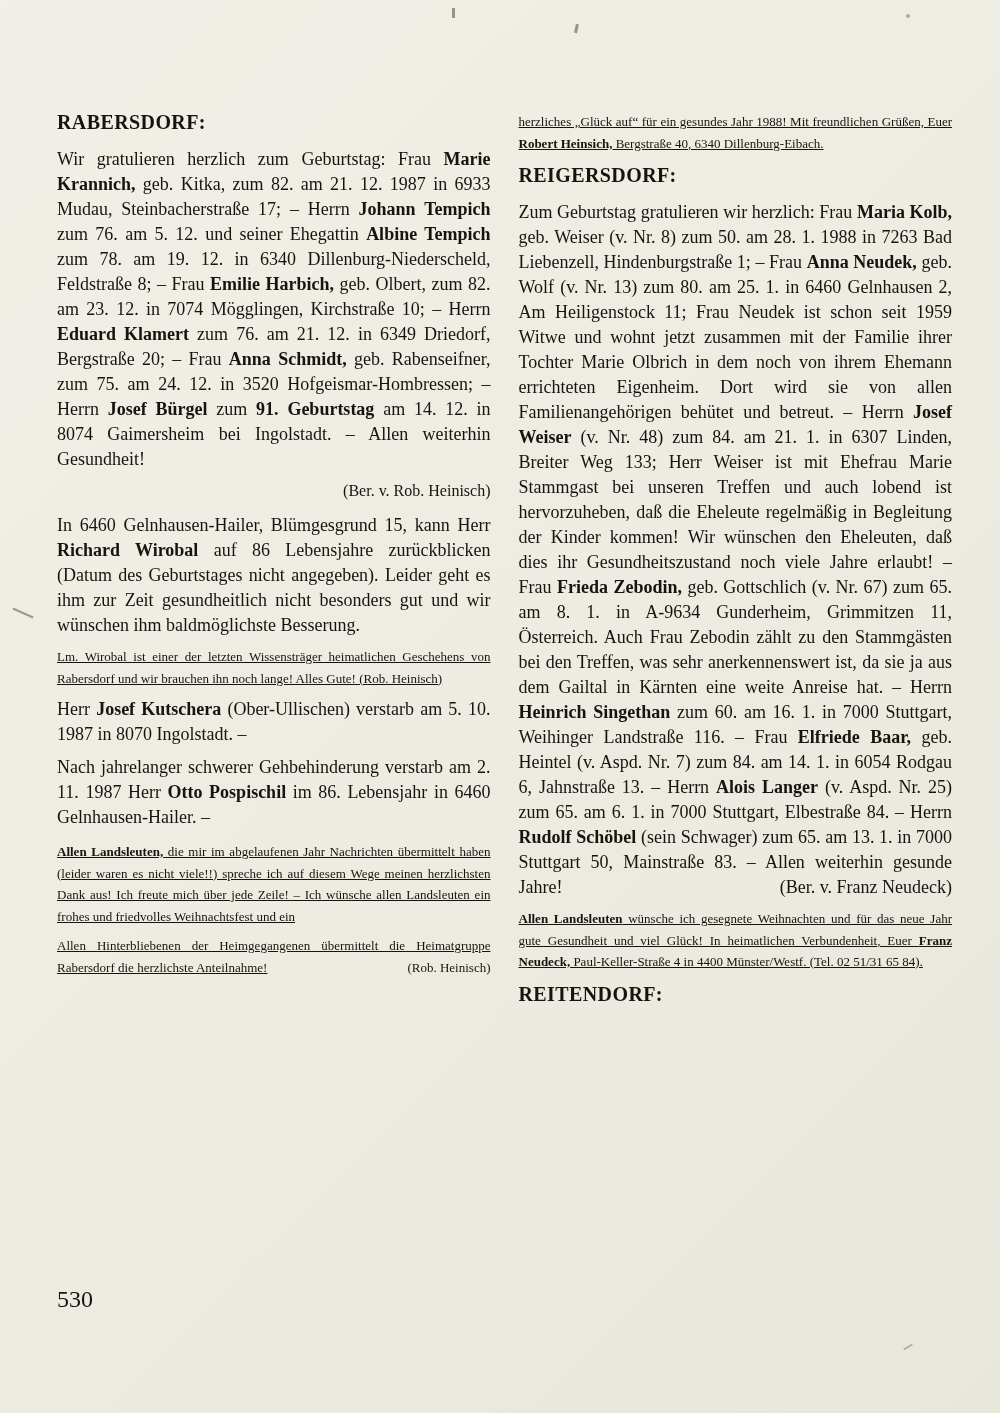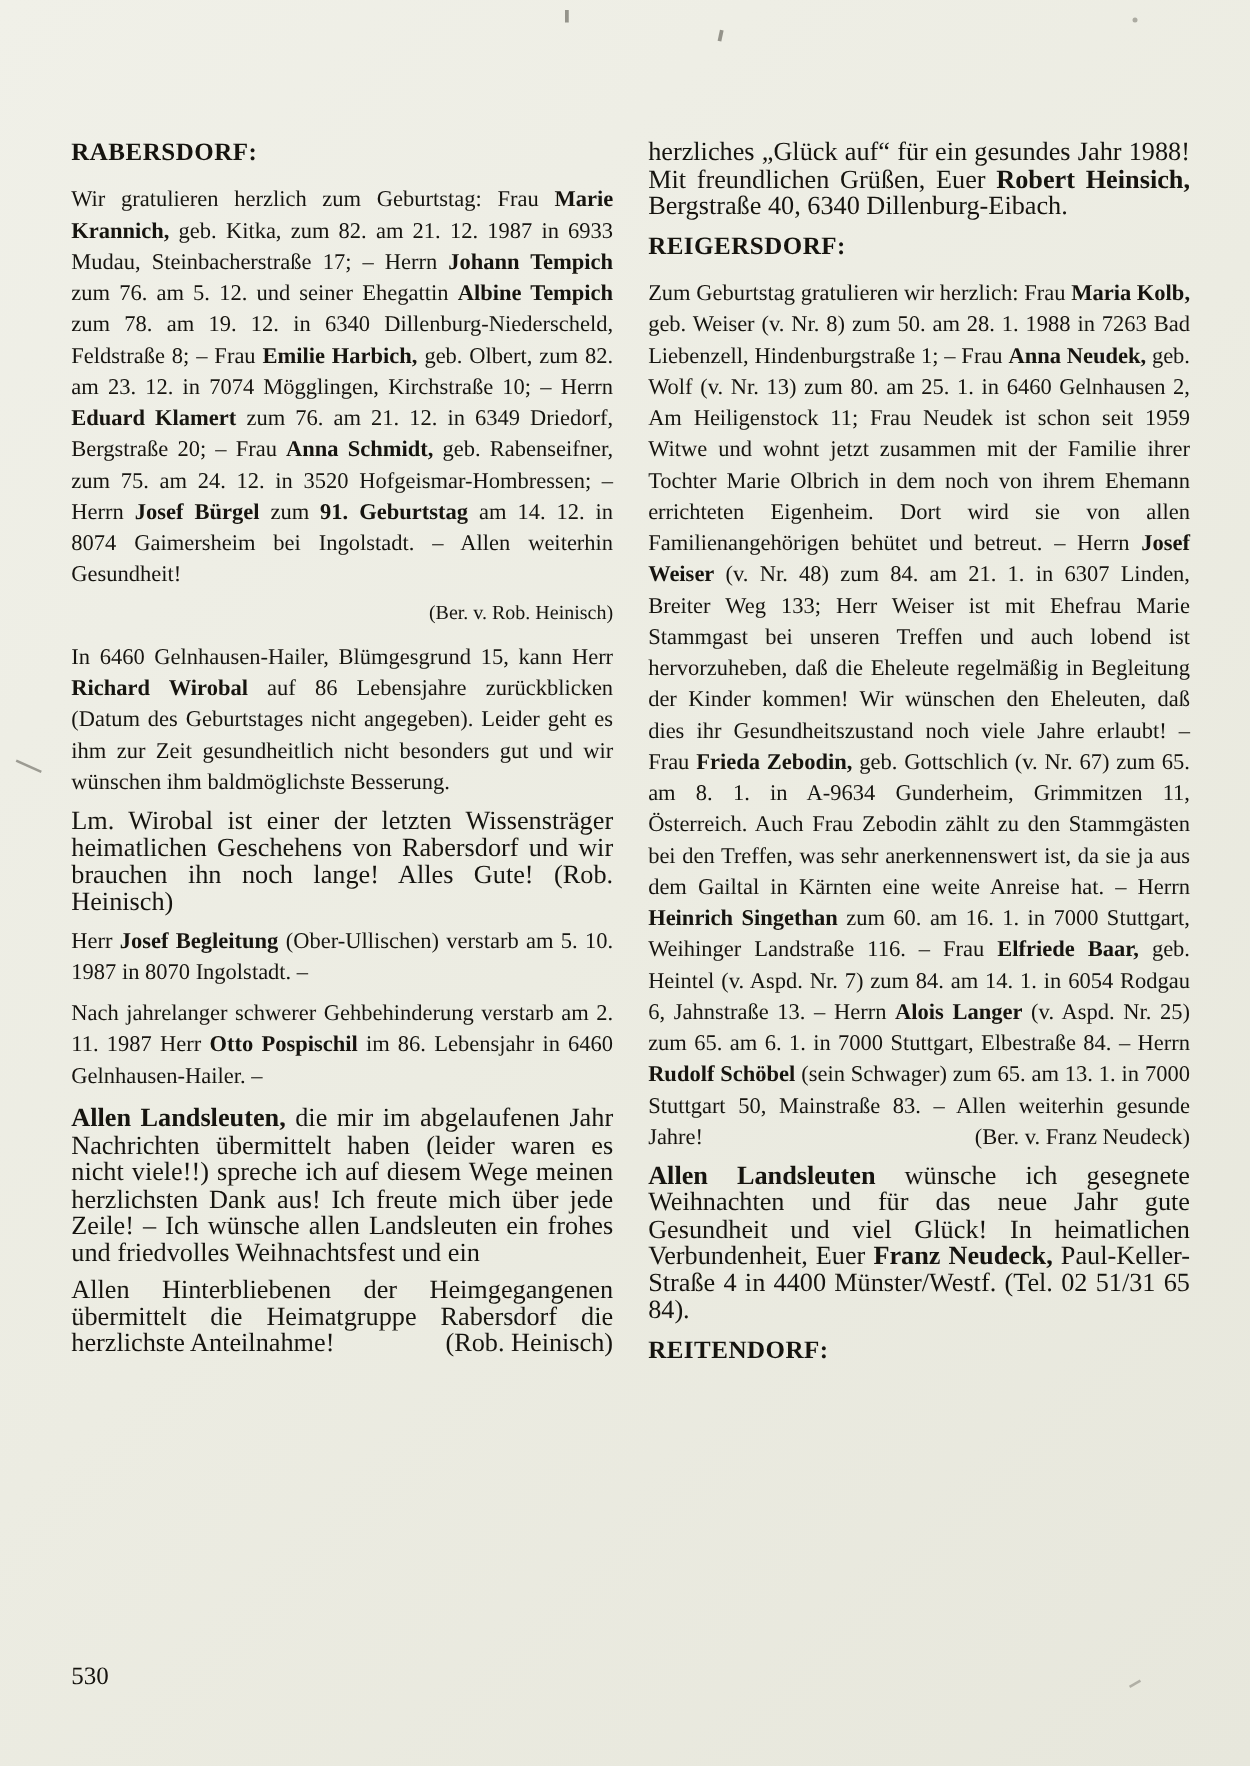--- a/index.html
+++ b/index.html
@@ -33,38 +33,38 @@
   .heading.mt { margin-top: 10px; }
 
   p {
     margin: 0 0 8px 0;
     text-align: justify;
     font-size: 18px;
     line-height: 25px;
     hyphens: auto;
     -webkit-hyphens: auto;
   }
-  p.small { font-size: 21px; line-height: 21.5px; }
+  p.small { font-size: 13px; line-height: 21.5px; text-decoration: underline; }
   p.gap-top { margin-top: 11px; }
 
   .byline {
     text-align: right;
     font-size: 16px;
     line-height: 25px;
     margin: -2px 0 10px 0;
   }
 
   .b { font-weight: 700; }
   .fr { float: right; }
 
   .pagenum {
     position: absolute;
     left: 57px;
-    top: 1330px;
-    font-size: 20px;
+    top: 1286px;
+    font-size: 24px;
   }
 
   
   .artifact { position: absolute; background: #4a483f; opacity: 0.55; }
   .artifact.dotA { left: 452px; top: 8px;  width: 3px; height: 10px; }
   .artifact.dotB { left: 575px; top: 24px; width: 3px; height: 9px; transform: rotate(12deg); }
   .artifact.dotC { left: 906px; top: 14px; width: 4px; height: 4px; border-radius: 50%; opacity: .4; }
   .artifact.slash { left: 12px; top: 612px; width: 22px; height: 2px; transform: rotate(24deg); opacity: .5; }
   .artifact.dotD { left: 903px; top: 1346px; width: 10px; height: 2px; transform: rotate(-30deg); opacity: .35; }
 </style>
@@ -74,21 +74,21 @@
 <div class="sheet">
 
   <div class="columns">
 
     <section class="col">
       <h2 class="heading">RABERSDORF:</h2>
       <p><span>Wir gratulieren herzlich zum Geburtstag: Frau </span><span class="b">Marie Krannich,</span><span> geb. Kitka, zum 82. am 21. 12. 1987 in 6933 Mudau, Steinbacherstraße 17; – Herrn </span><span class="b">Johann Tempich</span><span> zum 76. am 5. 12. und seiner Ehegattin </span><span class="b">Albine Tempich</span><span> zum 78. am 19. 12. in 6340 Dillenburg-Niederscheld, Feldstraße 8; – Frau </span><span class="b">Emilie Harbich,</span><span> geb. Olbert, zum 82. am 23. 12. in 7074 Mögglingen, Kirchstraße 10; – Herrn </span><span class="b">Eduard Klamert</span><span> zum 76. am 21. 12. in 6349 Driedorf, Bergstraße 20; – Frau </span><span class="b">Anna Schmidt,</span><span> geb. Rabenseifner, zum 75. am 24. 12. in 3520 Hofgeismar-Hombressen; – Herrn </span><span class="b">Josef Bürgel</span><span> zum </span><span class="b">91. Geburtstag</span><span> am 14. 12. in 8074 Gaimersheim bei Ingolstadt. – Allen weiterhin Gesundheit!</span></p>
       <p class="byline">(Ber. v. Rob. Heinisch)</p>
       <p><span>In 6460 Gelnhausen-Hailer, Blümgesgrund 15, kann Herr </span><span class="b">Richard Wirobal</span><span> auf 86 Lebensjahre zurückblicken (Datum des Geburtstages nicht angegeben). Leider geht es ihm zur Zeit gesundheitlich nicht besonders gut und wir wünschen ihm baldmöglichste Besserung.</span></p>
       <p class="small"><span>Lm. Wirobal ist einer der letzten Wissensträger heimatlichen Geschehens von Rabersdorf und wir brauchen ihn noch lange! Alles Gute! (Rob. Heinisch)</span></p>
-      <p><span>Herr </span><span class="b">Josef Begleitung</span><span> (Ober-Ullischen) verstarb am 5. 10. 1987 in 8070 Ingolstadt. –</span></p>
+      <p><span>Herr </span><span class="b">Josef Kutschera</span><span> (Ober-Ullischen) verstarb am 5. 10. 1987 in 8070 Ingolstadt. –</span></p>
       <p><span>Nach jahrelanger schwerer Gehbehinderung verstarb am 2. 11. 1987 Herr </span><span class="b">Otto Pospischil</span><span> im 86. Lebensjahr in 6460 Gelnhausen-Hailer. –</span></p>
       <p class="small gap-top"><span class="b">Allen Landsleuten,</span><span> die mir im abgelaufenen Jahr Nachrichten übermittelt haben (leider waren es nicht viele!!) spreche ich auf diesem Wege meinen herzlichsten Dank aus! Ich freute mich über jede Zeile! – Ich wünsche allen Landsleuten ein frohes und friedvolles Weihnachtsfest und ein</span></p>
       <p class="small"><span>Allen Hinterbliebenen der Heimgegangenen übermittelt die Heimatgruppe Rabersdorf die herzlichste Anteilnahme! </span><span class="fr">(Rob. Heinisch)</span></p>
     </section>
 
     <section class="col">
       <p class="small"><span>herzliches „Glück auf“ für ein gesundes Jahr 1988! Mit freundlichen Grüßen, Euer </span><span class="b">Robert Heinsich,</span><span> Bergstraße 40, 6340 Dillenburg-Eibach.</span></p>
       <h2 class="heading mt">REIGERSDORF:</h2>
       <p><span>Zum Geburtstag gratulieren wir herzlich: Frau </span><span class="b">Maria Kolb,</span><span> geb. Weiser (v. Nr. 8) zum 50. am 28. 1. 1988 in 7263 Bad Liebenzell, Hindenburgstraße 1; – Frau </span><span class="b">Anna Neudek,</span><span> geb. Wolf (v. Nr. 13) zum 80. am 25. 1. in 6460 Gelnhausen 2, Am Heiligenstock 11; Frau Neudek ist schon seit 1959 Witwe und wohnt jetzt zusammen mit der Familie ihrer Tochter Marie Olbrich in dem noch von ihrem Ehemann errichteten Eigenheim. Dort wird sie von allen Familienangehörigen behütet und betreut. – Herrn </span><span class="b">Josef Weiser</span><span> (v. Nr. 48) zum 84. am 21. 1. in 6307 Linden, Breiter Weg 133; Herr Weiser ist mit Ehefrau Marie Stammgast bei unseren Treffen und auch lobend ist hervorzuheben, daß die Eheleute regelmäßig in Begleitung der Kinder kommen! Wir wünschen den Eheleuten, daß dies ihr Gesundheitszustand noch viele Jahre erlaubt! – Frau </span><span class="b">Frieda Zebodin,</span><span> geb. Gottschlich (v. Nr. 67) zum 65. am 8. 1. in A-9634 Gunderheim, Grimmitzen 11, Österreich. Auch Frau Zebodin zählt zu den Stammgästen bei den Treffen, was sehr anerkennenswert ist, da sie ja aus dem Gailtal in Kärnten eine weite Anreise hat. – Herrn </span><span class="b">Heinrich Singethan</span><span> zum 60. am 16. 1. in 7000 Stuttgart, Weihinger Landstraße 116. – Frau </span><span class="b">Elfriede Baar,</span><span> geb. Heintel (v. Aspd. Nr. 7) zum 84. am 14. 1. in 6054 Rodgau 6, Jahnstraße 13. – Herrn </span><span class="b">Alois Langer</span><span> (v. Aspd. Nr. 25) zum 65. am 6. 1. in 7000 Stuttgart, Elbestraße 84. – Herrn </span><span class="b">Rudolf Schöbel</span><span> (sein Schwager) zum 65. am 13. 1. in 7000 Stuttgart 50, Mainstraße 83. – Allen weiterhin gesunde Jahre! </span><span class="fr">(Ber. v. Franz Neudeck)</span></p>
       <p class="small"><span class="b">Allen Landsleuten</span><span> wünsche ich gesegnete Weihnachten und für das neue Jahr gute Gesundheit und viel Glück! In heimatlichen Verbundenheit, Euer </span><span class="b">Franz Neudeck,</span><span> Paul-Keller-Straße 4 in 4400 Münster/Westf. (Tel. 02 51/31 65 84).</span></p>

